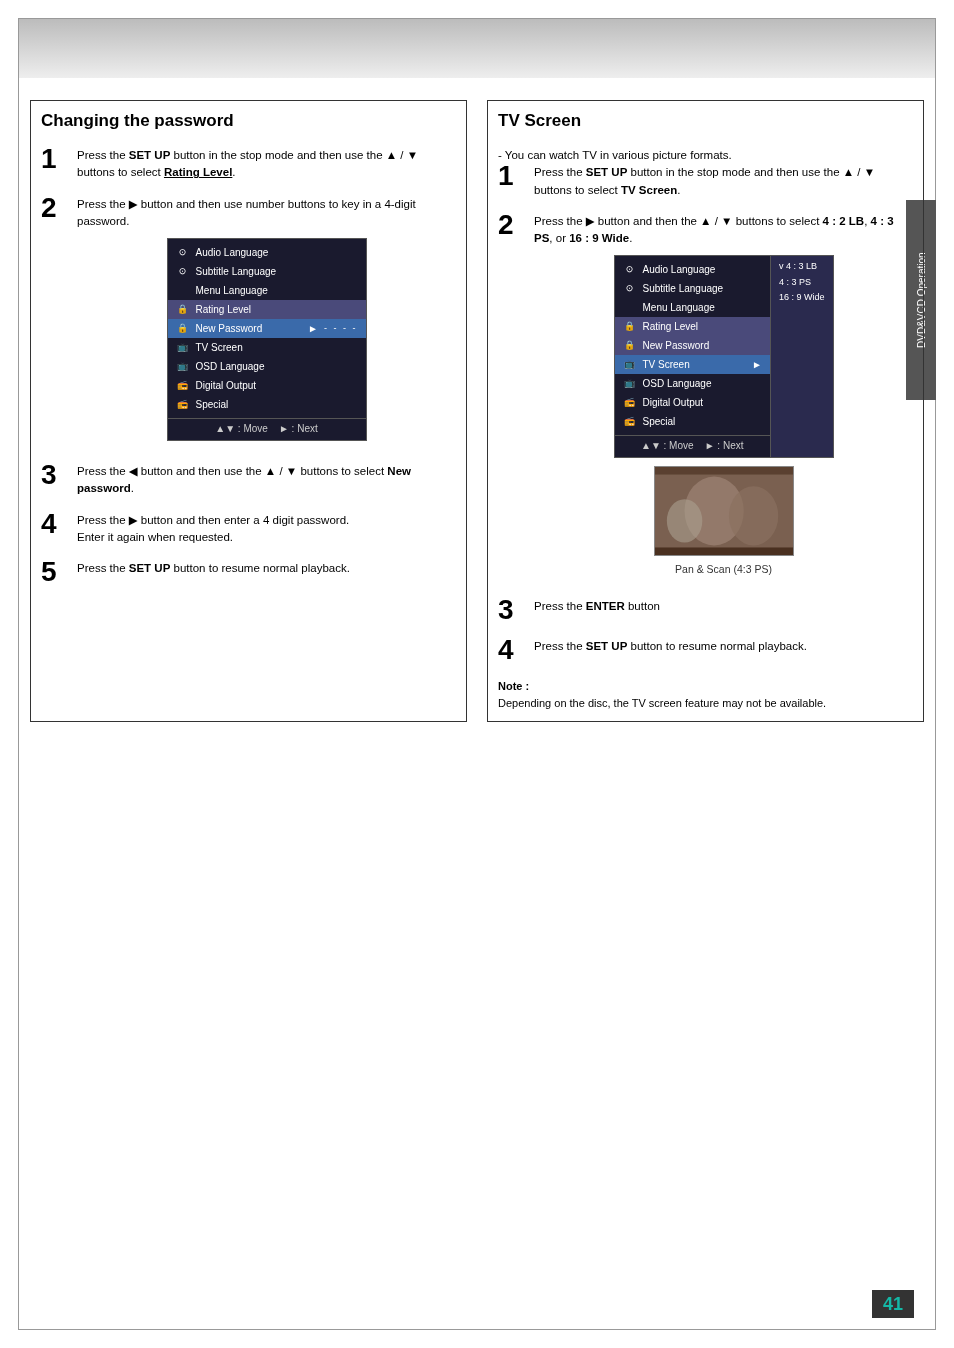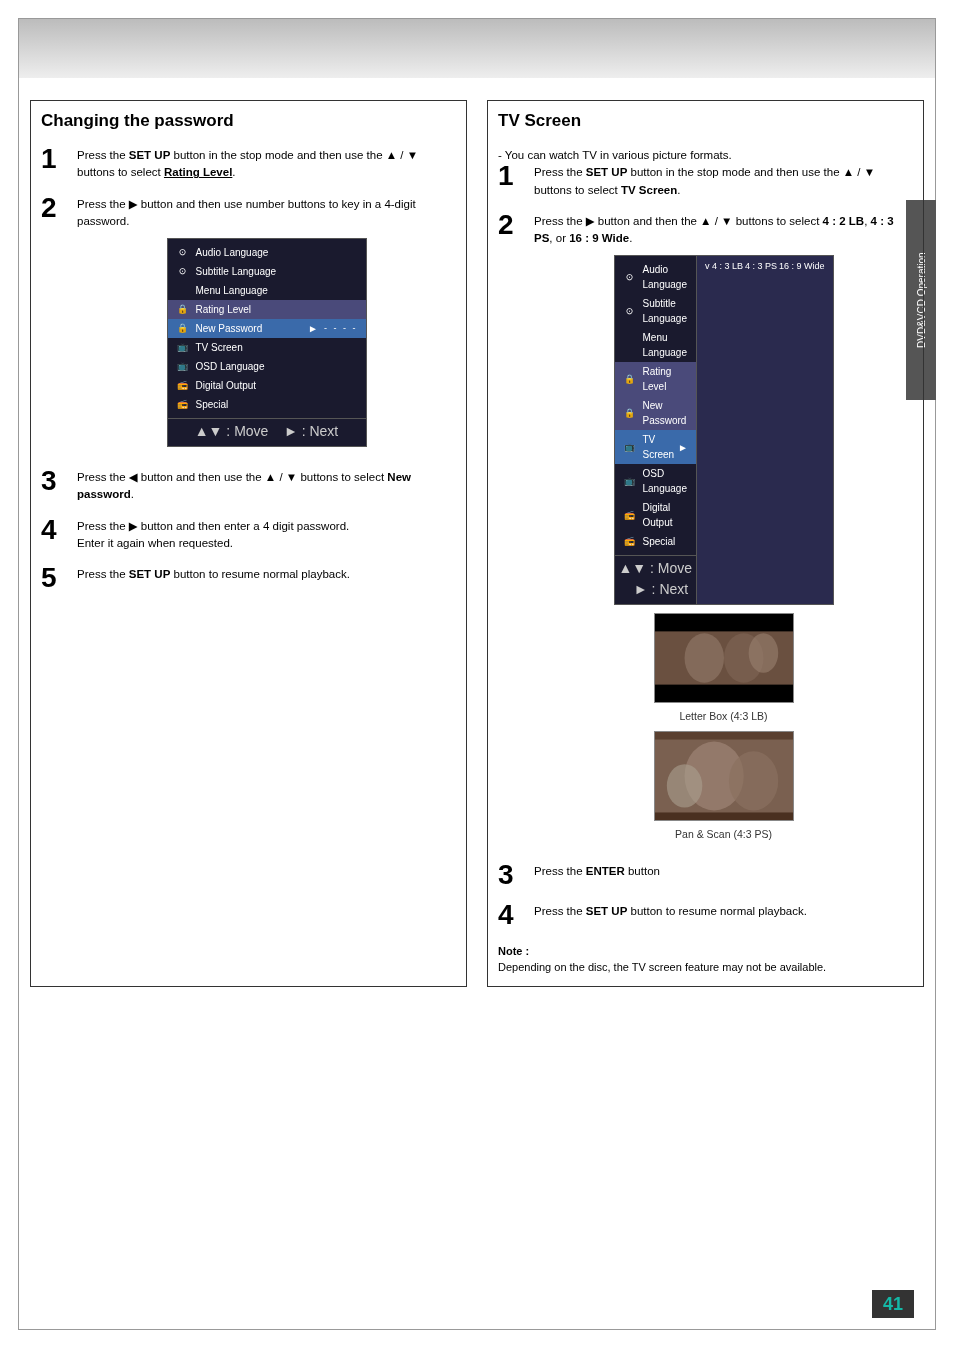--- a/index.html
+++ b/index.html
@@ -137,21 +137,21 @@
     }
 
     .menu-dots {
       margin-left: auto;
       letter-spacing: 2px;
       font-size: 9px;
     }
 
     .menu-nav {
       text-align: center;
-      font-size: 14px;
+      font-size: 10px;
       margin-top: 4px;
       border-top: 1px solid #555;
       padding-top: 2px;
       color: #ccc;
     }
 
     
     .menu-with-panel {
       display: flex;
       width: 220px;
@@ -169,21 +169,21 @@
 
     .menu-panel {
       background: #2a2a4e;
       color: #fff;
       font-size: 10px;
       padding: 4px 8px;
       border: 1px solid #555;
       border-left: none;
       min-width: 60px;
       display: flex;
-      flex-direction: row;
+      flex-direction: column;
       gap: 2px;
     }
 
     
     .photo-placeholder {
       width: 140px;
       height: 90px;
       margin: 6px auto;
       background: linear-gradient(135deg, #8B7355 0%, #5a4030 30%, #7a6040 60%, #a08060 100%);
       border: 1px solid #888;
@@ -426,33 +426,20 @@
             </div>
             <div class="menu-panel">
               <div style="font-size:9px; color:#fff;">v 4 : 3 LB</div>
               <div style="font-size:9px; color:#fff;">4 : 3 PS</div>
               <div style="font-size:9px; color:#fff;">16 : 9 Wide</div>
             </div>
           </div>
 
           
           
-          <div style="text-align:center;">
-            <div class="photo-placeholder photo-letterbox">
-              <svg width="140" height="90" viewBox="0 0 140 90">
-                <rect width="140" height="90" fill="#6a5040"></rect>
-                <rect width="140" height="18" fill="#000"></rect>
-                <rect y="72" width="140" height="18" fill="#000"></rect>
-                <ellipse cx="50" cy="45" rx="20" ry="25" fill="#8a7060" opacity="0.8"></ellipse>
-                <ellipse cx="90" cy="45" rx="20" ry="25" fill="#7a6050" opacity="0.8"></ellipse>
-                <ellipse cx="110" cy="40" rx="15" ry="20" fill="#9a8070" opacity="0.6"></ellipse>
-              </svg>
-            </div>
-            <div class="photo-caption">Letter Box (4:3 LB)</div>
-          </div>
 
           
           <div style="text-align:center;">
             <div class="photo-placeholder">
               <svg width="140" height="90" viewBox="0 0 140 90">
                 <rect width="140" height="90" fill="#7a6050"></rect>
                 <ellipse cx="60" cy="45" rx="30" ry="35" fill="#9a8070" opacity="0.8"></ellipse>
                 <ellipse cx="100" cy="50" rx="25" ry="30" fill="#8a7060" opacity="0.7"></ellipse>
                 <ellipse cx="30" cy="55" rx="18" ry="22" fill="#aaa090" opacity="0.6"></ellipse>
                 <rect y="0" width="140" height="8" fill="#5a4030"></rect>

